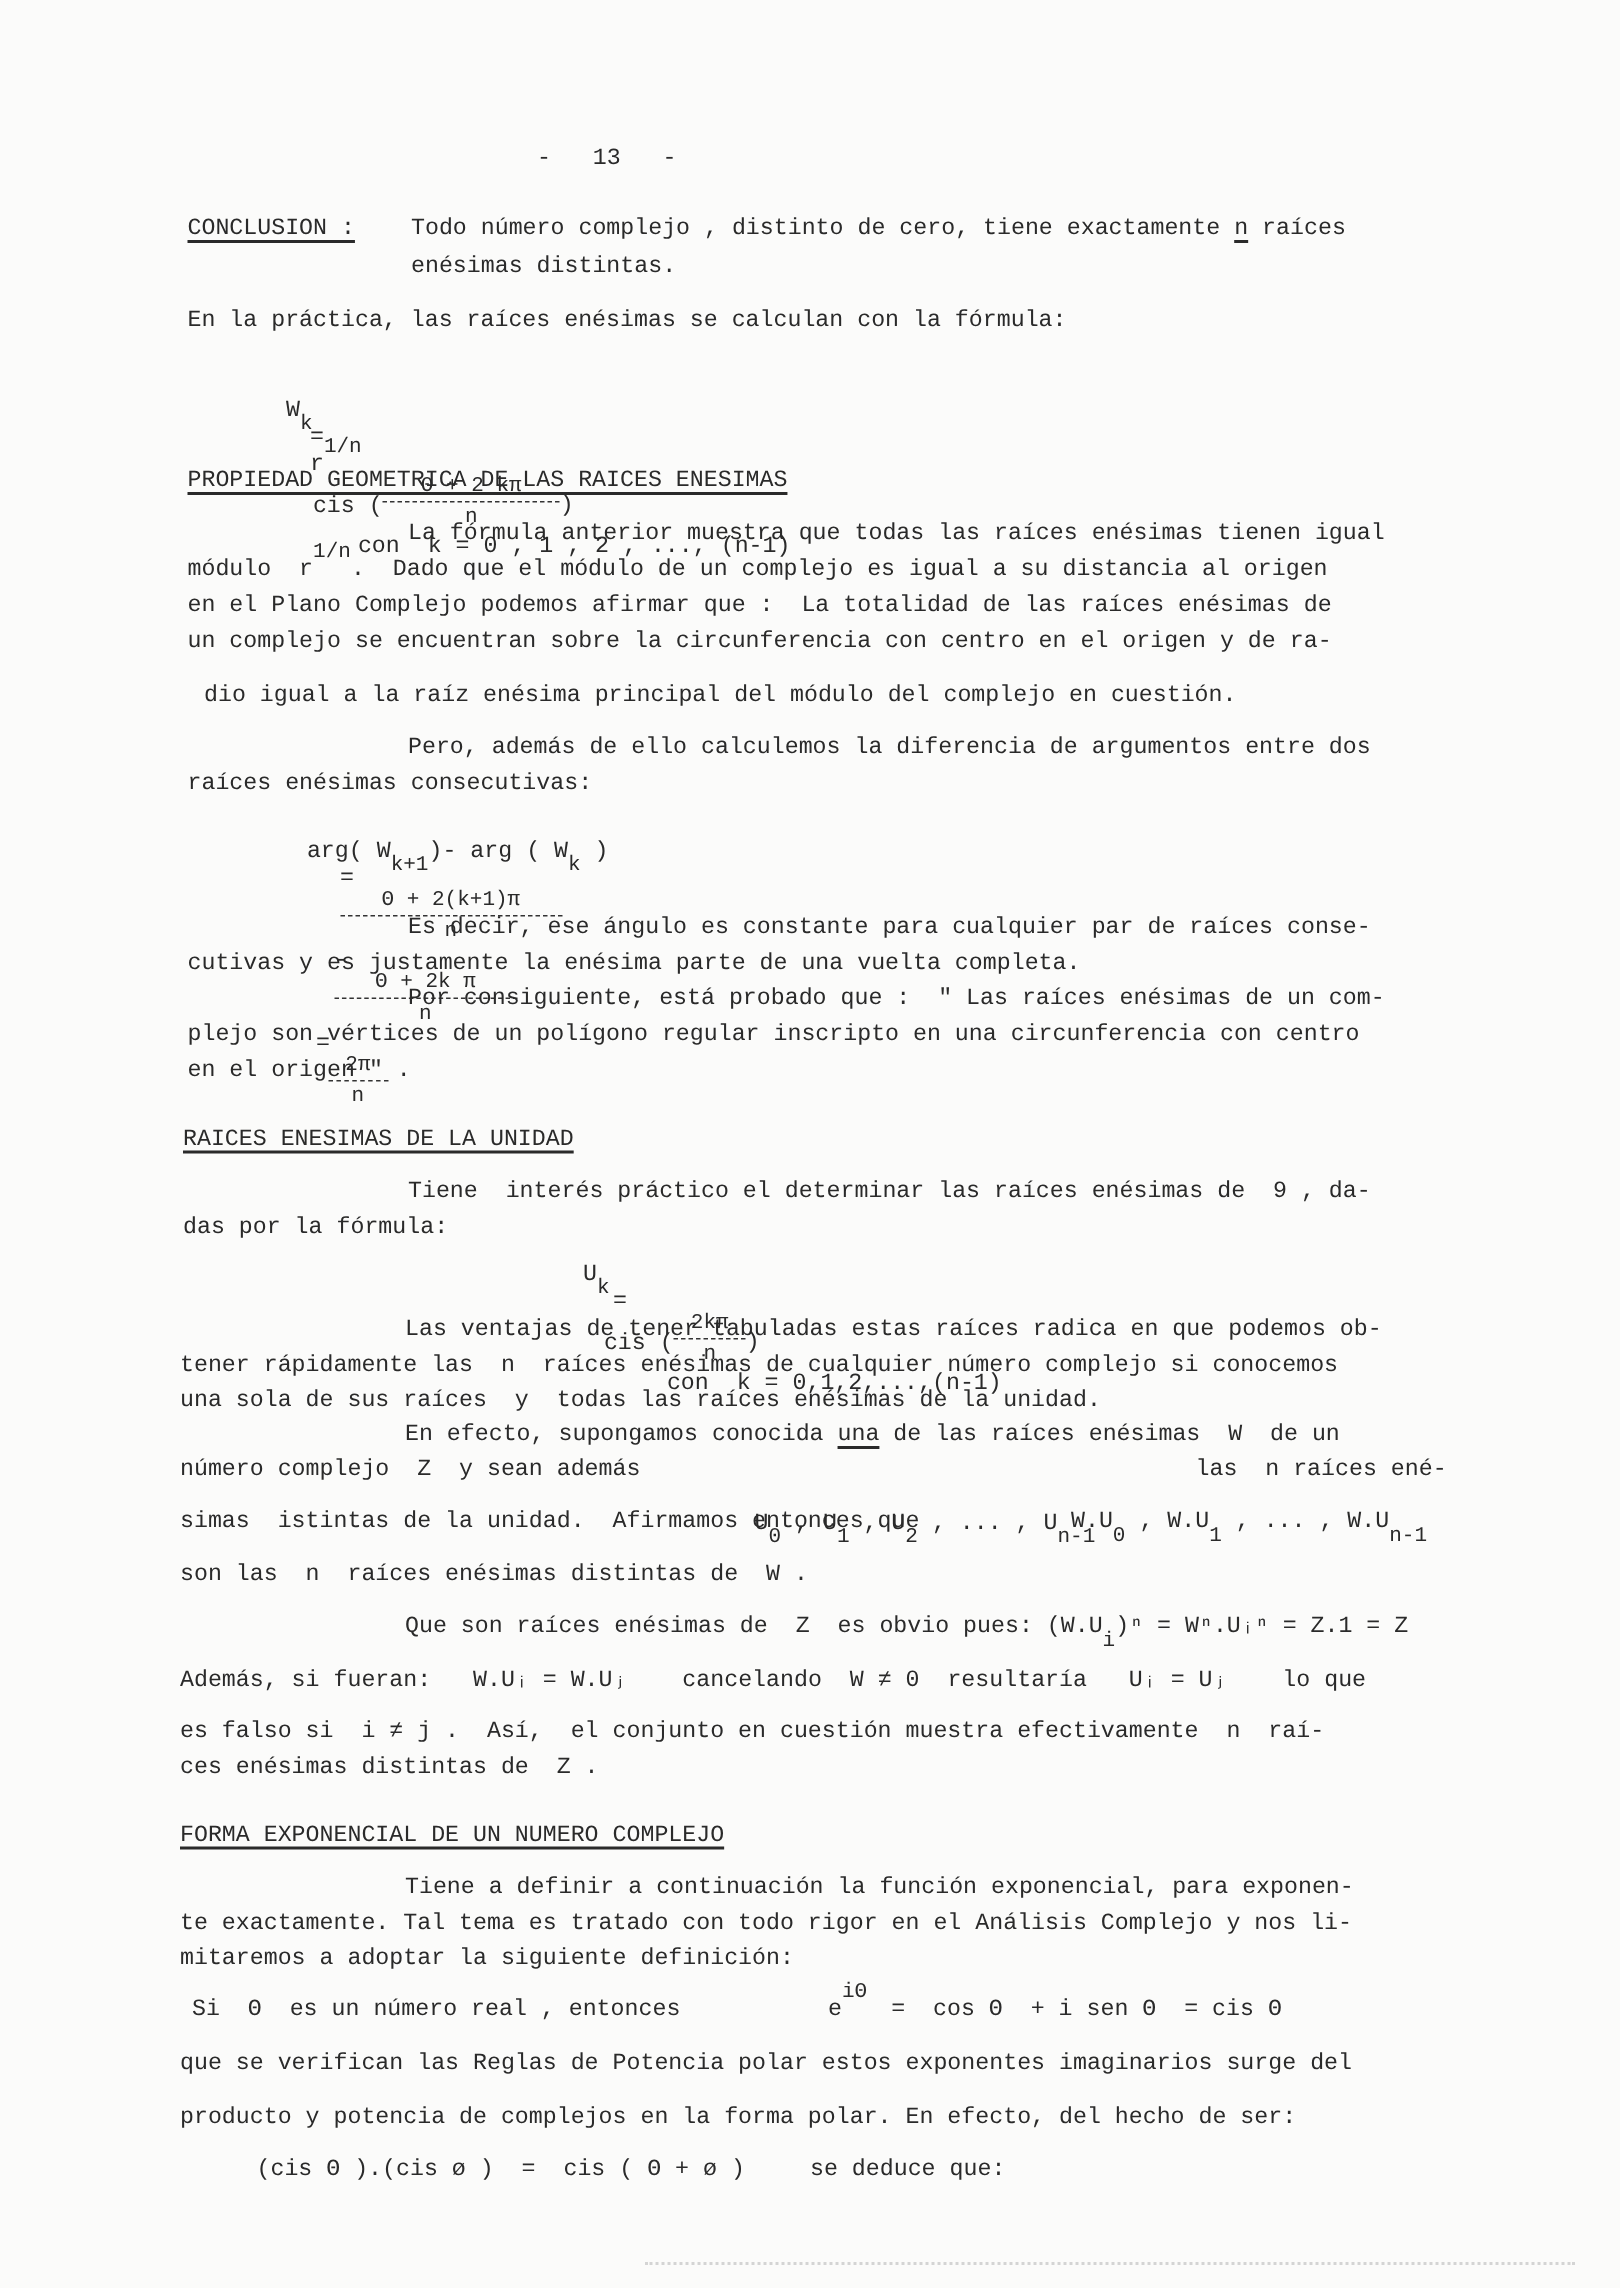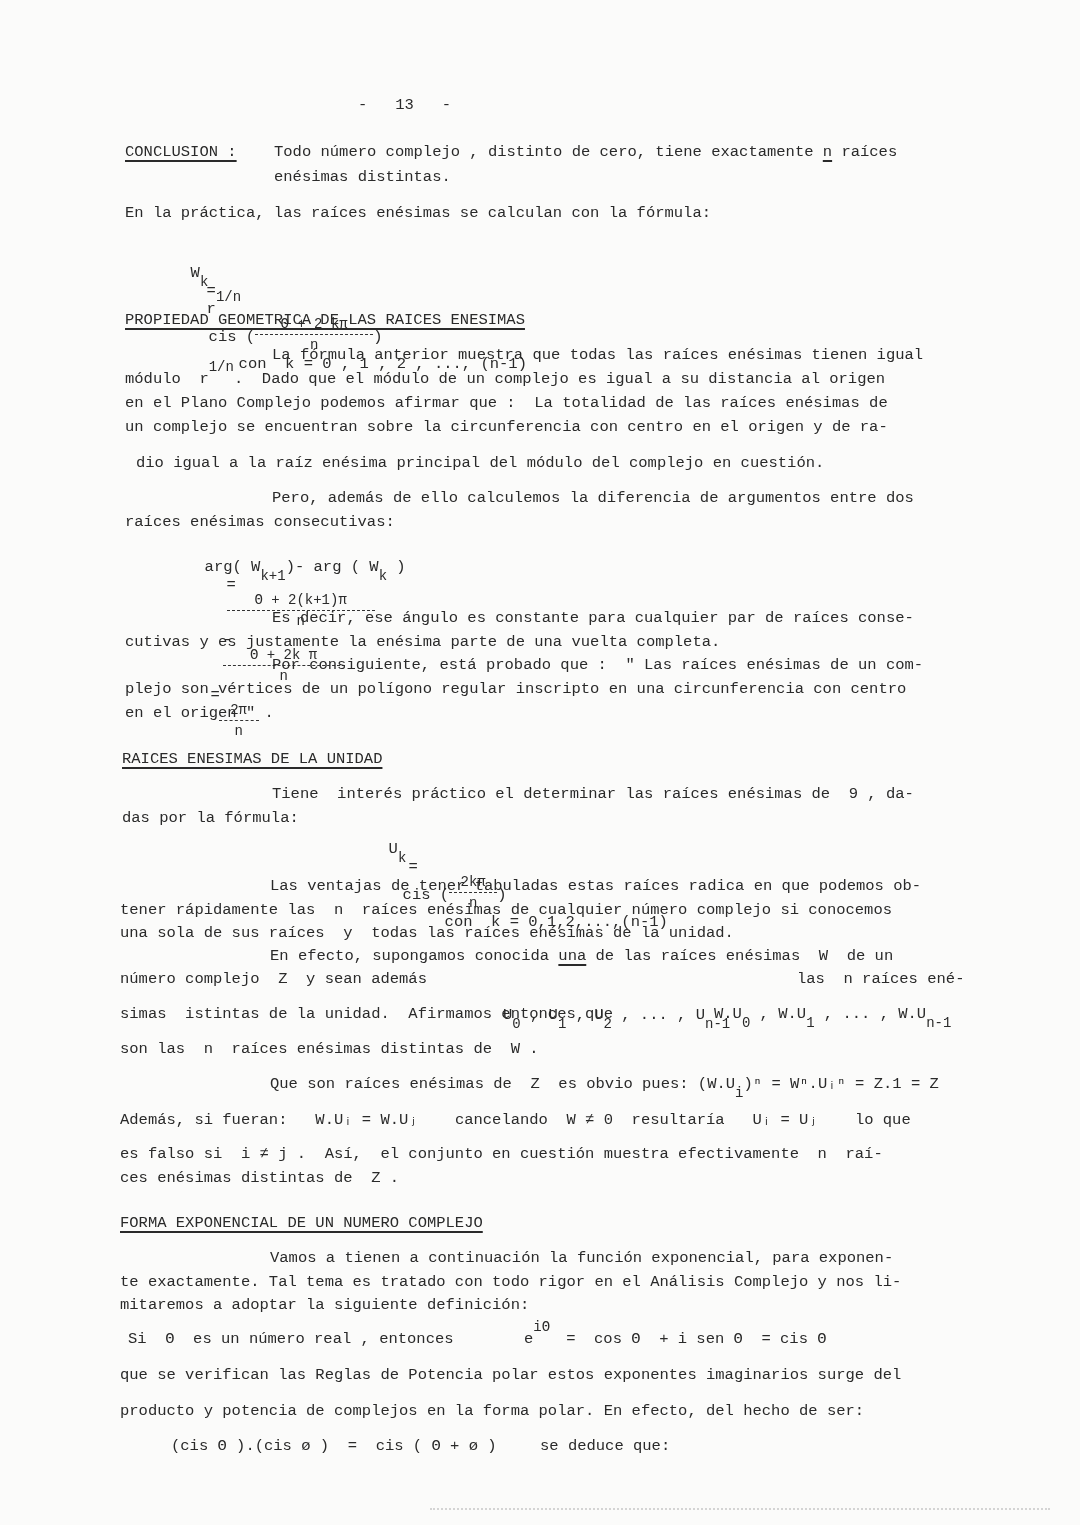--- a/index.html
+++ b/index.html
@@ -84,23 +84,23 @@
 <div class="abs" style="left:120px;top:1005px;">simas  istintas de la unidad.  Afirmamos entonces que</div>
 <div class="abs" style="left:714px;top:1005px;">W.U<span class="sub">0</span> , W.U<span class="sub">1</span> , ... , W.U<span class="sub">n-1</span></div>
 <div class="abs" style="left:120px;top:1040px;">son las  n  raíces enésimas distintas de  W .</div>
 
 <div class="abs" style="left:270px;top:1075px;"><span>Que son raíces enésimas de  Z  es obvio pues: (W.U</span><span class="sub">i</span><span>)ⁿ = Wⁿ.Uᵢⁿ = Z.1 = Z</span></div>
 <div class="abs" style="left:120px;top:1110px;">Además, si fueran:   W.Uᵢ = W.Uⱼ    cancelando  W ≠ 0  resultaría   Uᵢ = Uⱼ    lo que</div>
 <div class="abs" style="left:120px;top:1145px;">es falso si  i ≠ j .  Así,  el conjunto en cuestión muestra efectivamente  n  raí-</div>
 <div class="abs" style="left:120px;top:1169px;">ces enésimas distintas de  Z .</div>
 
 <div class="abs u" style="left:120px;top:1214px;">FORMA EXPONENCIAL DE UN NUMERO COMPLEJO</div>
-<div class="abs" style="left:270px;top:1249px;">Vamos a tienen a continuación la función exponencial, para exponen-</div>
+<div class="abs" style="left:270px;top:1249px;">Tiene a definir a continuación la función exponencial, para exponen-</div>
 <div class="abs" style="left:120px;top:1273px;">te exactamente. Tal tema es tratado con todo rigor en el Análisis Complejo y nos li-</div>
 <div class="abs" style="left:120px;top:1296px;">mitaremos a adoptar la siguiente definición:</div>
 <div class="abs" style="left:128px;top:1330px;">Si  Θ  es un número real , entonces</div>
-<div class="abs" style="left:524px;top:1330px;"><span>e</span><span class="sup">iΘ</span><span style="margin-left:16px">=  cos Θ  + i sen Θ  = cis Θ</span></div>
+<div class="abs" style="left:552px;top:1330px;"><span>e</span><span class="sup">iΘ</span><span style="margin-left:16px">=  cos Θ  + i sen Θ  = cis Θ</span></div>
 <div class="abs" style="left:120px;top:1366px;">que se verifican las Reglas de Potencia polar estos exponentes imaginarios surge del</div>
 <div class="abs" style="left:120px;top:1402px;">producto y potencia de complejos en la forma polar. En efecto, del hecho de ser:</div>
 <div class="abs" style="left:128px;top:1437px;margin-left:43px;">(cis Θ ).(cis ø )  =  cis ( Θ + ø )</div>
 <div class="abs" style="left:540px;top:1437px;">se deduce que:</div>
 
 <div class="specks"></div>
 
 </body></html>

